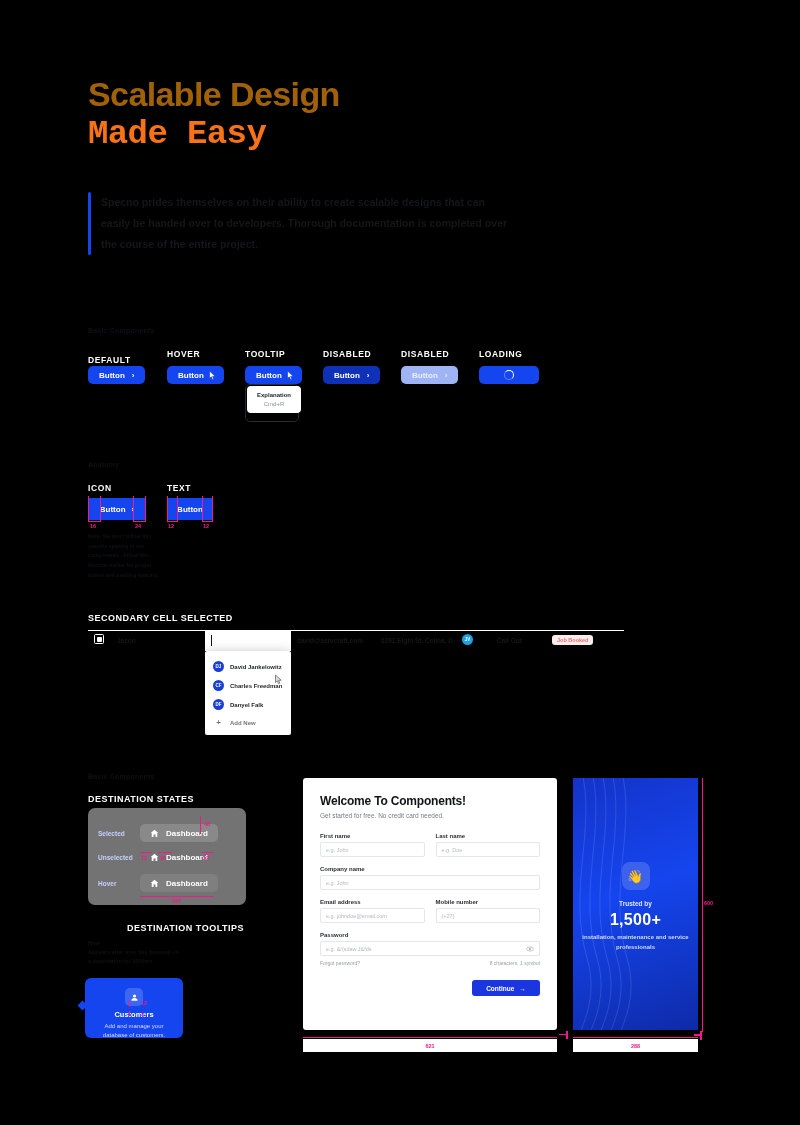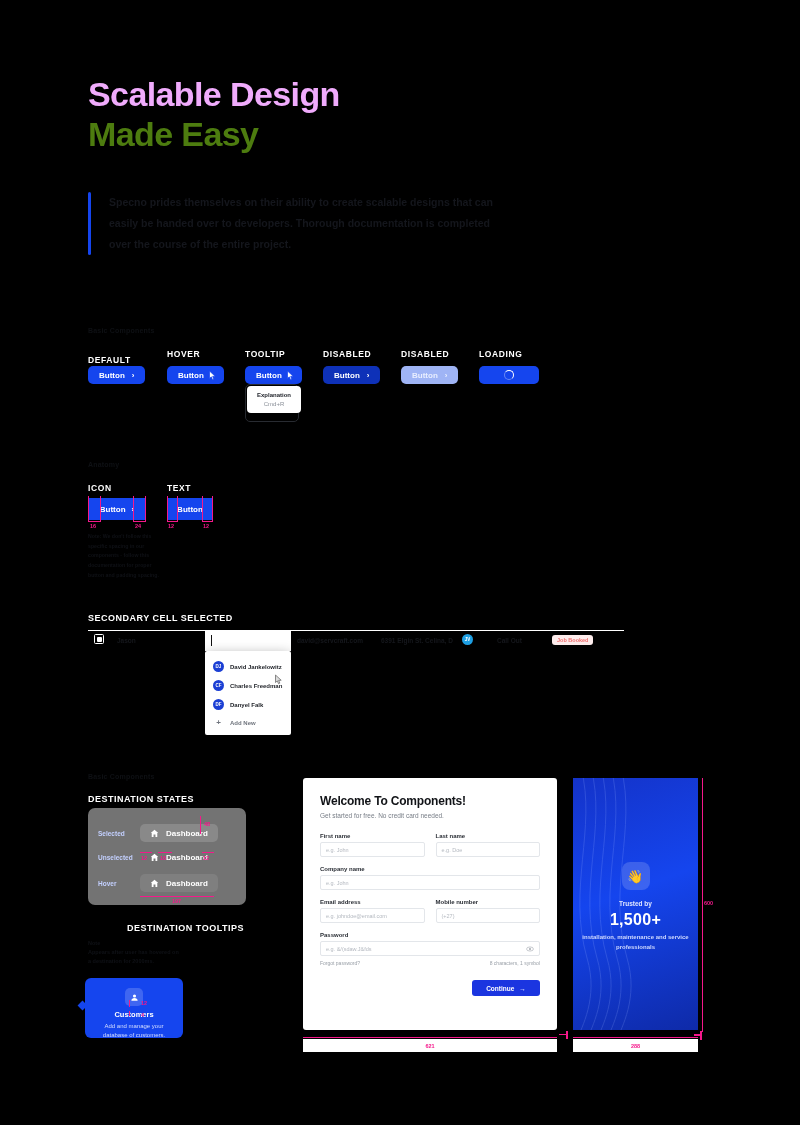--- a/index.html
+++ b/index.html
@@ -7,24 +7,24 @@
     width: 800px; height: 1125px;
     background: #000000;
     font-family: "Liberation Sans", sans-serif;
     overflow: hidden;
   }
   .page { position: relative; width: 800px; height: 1125px; }
 
   
   .hero { position: absolute; left: 88px; top: 74px; }
   .hero h1 { font-size: 34px; font-weight: 800; letter-spacing: -0.6px; line-height: 1.18; }
-  .hero .l1 { color: #f0abfc; }
-  .hero .l2 { color: #4d7c0f; }
-
-  .quote { position: absolute; left: 88px; top: 192px; display: flex; gap: 18px; width: 420px; }
+  .hero .l1 { color: #a16207; }
+  .hero .l2 { color: #f97316; font-family: Liberation Mono, monospace; }
+
+  .quote { position: absolute; left: 88px; top: 192px; display: flex; gap: 10px; width: 420px; }
   .quote .bar { width: 3px; background: #1545EE; flex: none; border-radius: 2px; }
   .quote p { color: #14161c; font-size: 10.5px; line-height: 2.0; font-weight: 600; }
 
   
   .faint { color: #0e1014; font-size: 7px; font-weight: 700; letter-spacing: .2px; }
   .seclabel { color: #ffffff; font-size: 9px; font-weight: 800; letter-spacing: .5px; }
   .statelabel { color: #ffffff; font-size: 8.5px; font-weight: 800; letter-spacing: .6px; }
 
   
   .btn {

